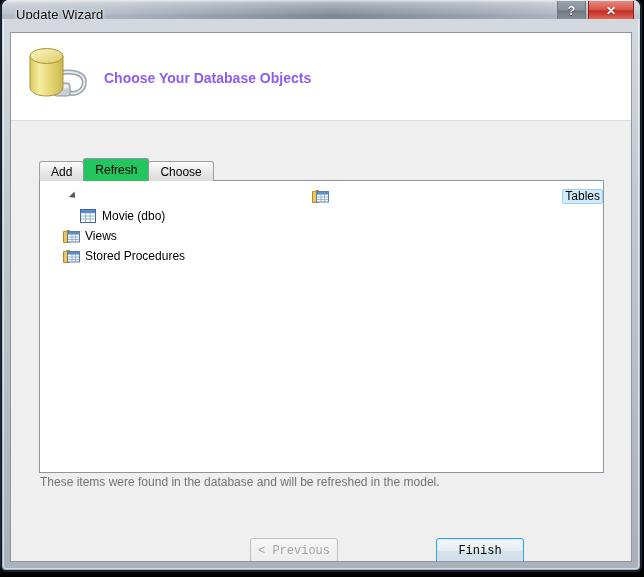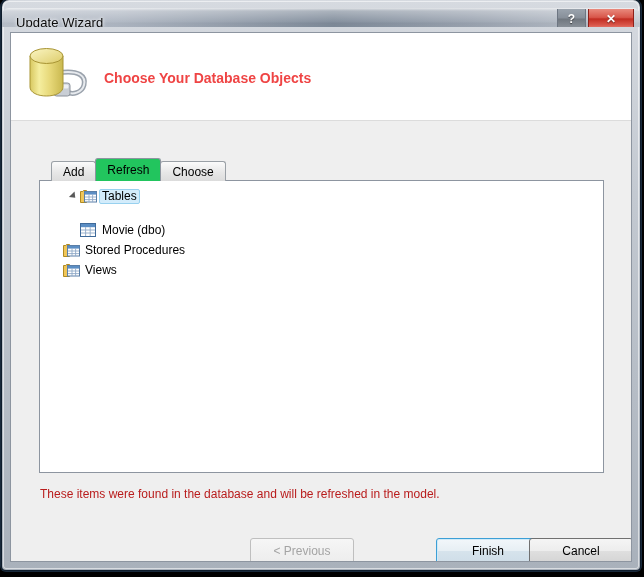--- a/index.html
+++ b/index.html
@@ -35,21 +35,21 @@
     left: 1px; top: 1px; right: 1px; bottom: 1px;
     border-radius: 6px 6px 3px 3px;
     border: 1px solid rgba(255,255,255,0.55);
     pointer-events: none;
     box-sizing: border-box;
   }
 
   
   #title-bar {
     position: absolute;
-    left: 0; top: 8px;
+    left: 0; top: 0;
     width: 638px;
     height: 19px;
     border-radius: 7px 7px 0 0;
     background:
       linear-gradient(to bottom,
         rgba(255,255,255,0.75) 0px, rgba(255,255,255,0.35) 3px,
         rgba(255,255,255,0.05) 14px, rgba(0,0,0,0.02) 15px,
         rgba(0,0,0,0.00) 31px),
       linear-gradient(to right,
         #b9c0ca 0%, #aeb6c2 18%, #7e8a99 52%, #9aa3b0 74%, #c3c9d1 100%);
@@ -130,27 +130,27 @@
     top: 10px;
     width: 72px;
     height: 62px;
   }
   #page-heading {
     position: absolute;
     left: 93px;
     top: 37px;
     font-size: 14px;
     font-weight: bold;
-    color: #ef4444;
+    color: #8b5cf6;
   }
 
   
   #tab-strip {
     position: absolute;
-    left: 40px;
+    left: 28px;
     top: 125px;
     height: 23px;
     display: flex;
     align-items: flex-end;
     z-index: 5;
   }
   .tab {
     height: 20px;
     padding: 0 11px;
     display: flex;
@@ -225,49 +225,49 @@
     flex: 0 0 19px;
     display: flex;
     align-items: center;
     justify-content: flex-start;
   }
 
   
   #status-text {
     position: absolute;
     left: 29px;
-    top: 454px;
+    top: 442px;
     font-size: 12px;
-    color: #b91c1c;
+    color: #737373;
   }
 
   
   #button-bar {
     position: absolute;
     left: 0;
     top: 497px;
     width: 620px;
     height: 31px;
   }
   .dlg-btn {
     position: absolute;
     top: 8px;
-    width: 104px;
+    width: 88px;
     height: 26px;
     font-size: 12px;
     color: #000000;
     border: 1px solid #707070;
     border-radius: 3px;
     background: linear-gradient(to bottom, #f5f5f5 0%, #ededed 48%, #dfdfdf 50%, #d4d4d4 100%);
     display: flex;
     align-items: center;
     justify-content: center;
     box-sizing: border-box;
     cursor: default;
-    font-family: Liberation Sans, sans-serif;
+    font-family: Liberation Mono, monospace;
   }
   .dlg-btn.disabled {
     color: #a4a4a4;
     border-color: #bfbfbf;
     background: linear-gradient(to bottom, #f6f6f6 0%, #f1f1f1 50%, #ededed 100%);
   }
   .dlg-btn.default {
     border: 1px solid #3c9fd6;
     box-shadow: inset 0 0 0 1px #cfeaf8;
     background: linear-gradient(to bottom, #f2f7fa 0%, #e7eff4 48%, #d6e3ec 50%, #cfdde8 100%);
@@ -335,79 +335,76 @@
       <div class="tab active">
         <span>Refresh</span>
       </div>
       <div class="tab">
         <span>Choose</span>
       </div>
     </div>
 
     <div id="tree-panel">
 
-      <div class="tree-row selected" style="padding-left:25px; margin-top:6px;">
+      <div class="tree-row selected" style="padding-left:25px; margin-top:6px;justify-content:space-between;">
         <span class="expander">
           <span class="tri"></span>
         </span>
         <span class="icon-slot">
           <svg width="17" height="15" viewBox="0 0 17 15">
             <path d="M0.5 2.5 L0.5 13.5 L6.5 13.5 L6.5 1.5 L3.5 1.5 L2.8 2.5 Z" fill="#f0c659" stroke="#b08a22" stroke-width="1"></path>
             <rect x="4.5" y="2.5" width="12" height="10.5" fill="#ffffff" stroke="#5a7fa8" stroke-width="1"></rect>
             <rect x="5" y="3" width="11" height="2.6" fill="#5b8ec4"></rect>
             <path d="M5 8 H16 M5 10.6 H16 M9 5.6 V13 M12.6 5.6 V13" stroke="#8ea9c7" stroke-width="0.9"></path>
           </svg>
         </span>
         <span class="label">Tables</span>
       </div>
 
-      <div class="tree-row" style="padding-left:40px; margin-top:16px;">
+      <div class="tree-row" style="padding-left:40px; margin-top:2px;">
         <span class="icon-slot">
           <svg width="16" height="14" viewBox="0 0 16 14">
             <rect x="0.5" y="0.5" width="15" height="13" fill="#ffffff" stroke="#3f6a9a" stroke-width="1"></rect>
             <rect x="1" y="1" width="14" height="3.2" fill="#5b8ec4"></rect>
             <path d="M1 7 H15 M1 10 H15 M5.6 4.2 V13 M10.2 4.2 V13" stroke="#8ea9c7" stroke-width="0.9"></path>
           </svg>
         </span>
         <span class="label">Movie (dbo)</span>
+      </div>
+
+      <div class="tree-row" style="padding-left:23px; margin-top:2px;">
+        <span class="icon-slot">
+          <svg width="17" height="15" viewBox="0 0 17 15">
+            <path d="M0.5 2.5 L0.5 13.5 L6.5 13.5 L6.5 1.5 L3.5 1.5 L2.8 2.5 Z" fill="#f0c659" stroke="#b08a22" stroke-width="1"></path>
+            <rect x="4.5" y="2.5" width="12" height="10.5" fill="#ffffff" stroke="#5a7fa8" stroke-width="1"></rect>
+            <rect x="5" y="3" width="11" height="2.6" fill="#5b8ec4"></rect>
+            <path d="M5 8 H16 M5 10.6 H16 M9 5.6 V13 M12.6 5.6 V13" stroke="#8ea9c7" stroke-width="0.9"></path>
+          </svg>
+        </span>
+        <span class="label">Views</span>
       </div>
 
       <div class="tree-row" style="padding-left:23px; margin-top:2px;">
         <span class="icon-slot">
           <svg width="17" height="15" viewBox="0 0 17 15">
             <path d="M0.5 2.5 L0.5 13.5 L6.5 13.5 L6.5 1.5 L3.5 1.5 L2.8 2.5 Z" fill="#f0c659" stroke="#b08a22" stroke-width="1"></path>
             <rect x="4.5" y="2.5" width="12" height="10.5" fill="#ffffff" stroke="#5a7fa8" stroke-width="1"></rect>
             <rect x="5" y="3" width="11" height="2.6" fill="#5b8ec4"></rect>
             <path d="M5 8 H16 M5 10.6 H16 M9 5.6 V13 M12.6 5.6 V13" stroke="#8ea9c7" stroke-width="0.9"></path>
           </svg>
         </span>
         <span class="label">Stored Procedures</span>
       </div>
-
-      <div class="tree-row" style="padding-left:23px; margin-top:2px;">
-        <span class="icon-slot">
-          <svg width="17" height="15" viewBox="0 0 17 15">
-            <path d="M0.5 2.5 L0.5 13.5 L6.5 13.5 L6.5 1.5 L3.5 1.5 L2.8 2.5 Z" fill="#f0c659" stroke="#b08a22" stroke-width="1"></path>
-            <rect x="4.5" y="2.5" width="12" height="10.5" fill="#ffffff" stroke="#5a7fa8" stroke-width="1"></rect>
-            <rect x="5" y="3" width="11" height="2.6" fill="#5b8ec4"></rect>
-            <path d="M5 8 H16 M5 10.6 H16 M9 5.6 V13 M12.6 5.6 V13" stroke="#8ea9c7" stroke-width="0.9"></path>
-          </svg>
-        </span>
-        <span class="label">Views</span>
-      </div>
     </div>
 
     <div id="status-text">These items were found in the database and will be refreshed in the model.</div>
 
     <div id="button-bar">
       <div class="dlg-btn disabled" id="btn-previous">
         <span>&lt; Previous</span>
       </div>
       <div class="dlg-btn default" id="btn-finish">
         <span>Finish</span>
       </div>
-      <div class="dlg-btn" id="btn-cancel">
-        <span>Cancel</span>
-      </div>
     </div>
 
   </div>
 </div>
 
 </body></html>

